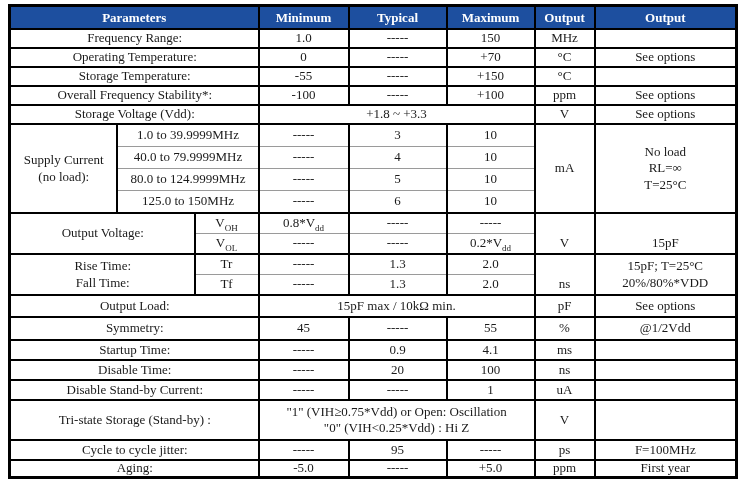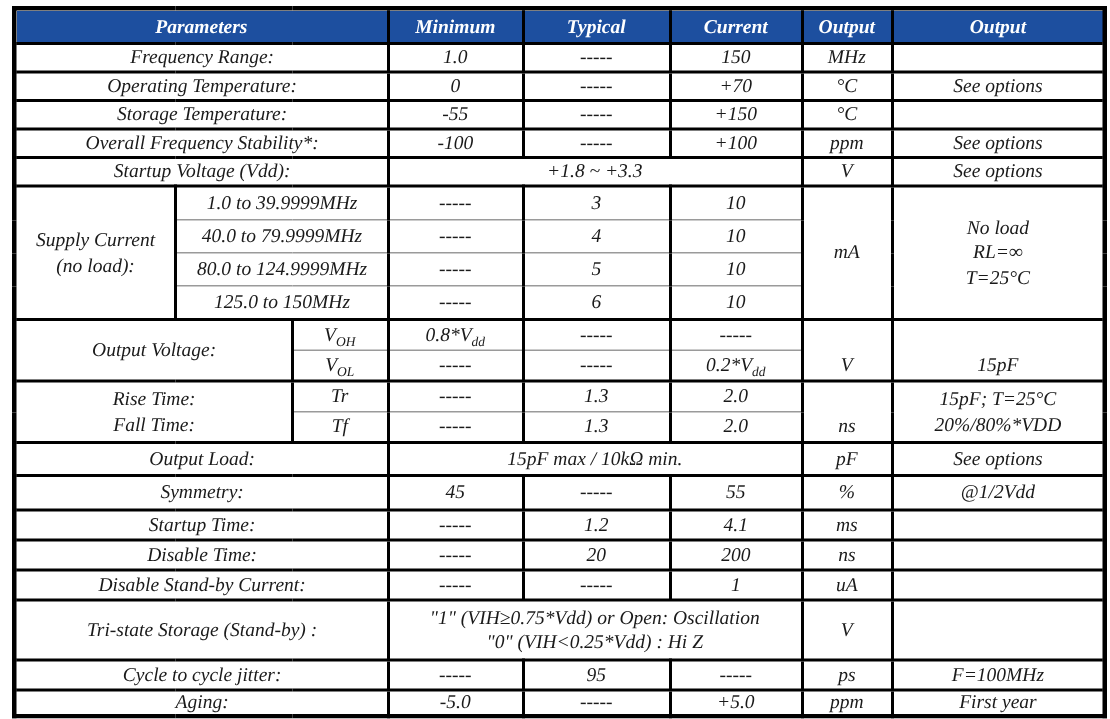--- a/index.html
+++ b/index.html
@@ -1,18 +1,18 @@
 <!DOCTYPE html>
 <html><head>
 <meta charset="utf-8">
 <style>
   html,body{margin:0;padding:0;background:#ffffff;}
   body{width:740px;height:479px;overflow:hidden;
        font-family:"Liberation Serif","DejaVu Serif",serif;color:#1a1a1a;}
-  .wrap{padding:4px 0 0 8px;font-style:italic;}
+  .wrap{padding:4px 0 0 8px;}
   table.spec{border-collapse:collapse;table-layout:fixed;width:727px;
              border:3px solid #000;font-size:13px;}
   td,th{border-left:2px solid #000;border-right:2px solid #000;
         border-top:2px solid #000;border-bottom:none;
         padding:0 4px;overflow:hidden;white-space:nowrap;}
   td.g{border-top:1px solid #9a9a9a;}
   th{background:#1d4f9f;color:#ffffff;font-weight:bold;text-align:center;height:21px;}
   td{text-align:center;vertical-align:middle;line-height:1.15;}
   td.p{text-align:center;padding-left:5px;}
   td.vb{vertical-align:bottom;padding-bottom:2px;}
@@ -40,21 +40,21 @@
         <col style="width:98px">
         <col style="width:88px">
     <col style="width:60px">
         <col style="width:142px">
   </colgroup>
   <thead>
     <tr>
       <th colspan="3">Parameters</th>
       <th>Minimum</th>
       <th>Typical</th>
-      <th>Current</th>
+      <th>Maximum</th>
       <th>Output</th>
       <th>Output</th>
     </tr>
   </thead>
   <tbody>
     <tr class="r1">
       <td colspan="3" class="p">Frequency Range:</td>
       <td>1.0</td>
       <td>-----</td>
       <td>150</td>
@@ -79,21 +79,21 @@
     </tr>
     <tr class="r1">
       <td colspan="3" class="p">Overall Frequency Stability*:</td>
       <td>-100</td>
       <td>-----</td>
       <td>+100</td>
       <td>ppm</td>
       <td>See options</td>
     </tr>
     <tr class="r1">
-      <td colspan="3" class="p">Startup Voltage (Vdd):</td>
+      <td colspan="3" class="p">Storage Voltage (Vdd):</td>
       <td colspan="3">+1.8 ~ +3.3</td>
       <td>V</td>
       <td>See options</td>
     </tr>
 
     <tr class="sc">
       <td rowspan="4" class="p">
         <span class="ln">Supply Current</span>
         <span class="ln">(no load):</span>
       </td>
@@ -175,30 +175,30 @@
       <td colspan="3" class="p">Symmetry:</td>
       <td>45</td>
       <td>-----</td>
       <td>55</td>
       <td>%</td>
       <td>@1/2Vdd</td>
     </tr>
     <tr class="thin">
       <td colspan="3" class="p">Startup Time:</td>
       <td>-----</td>
-      <td>1.2</td>
+      <td>0.9</td>
       <td>4.1</td>
       <td>ms</td>
       <td></td>
     </tr>
     <tr class="thin">
       <td colspan="3" class="p">Disable Time:</td>
       <td>-----</td>
       <td>20</td>
-      <td>200</td>
+      <td>100</td>
       <td>ns</td>
       <td></td>
     </tr>
     <tr class="thin">
       <td colspan="3" class="p">Disable Stand-by Current:</td>
       <td>-----</td>
       <td>-----</td>
       <td>1</td>
       <td>uA</td>
       <td></td>

